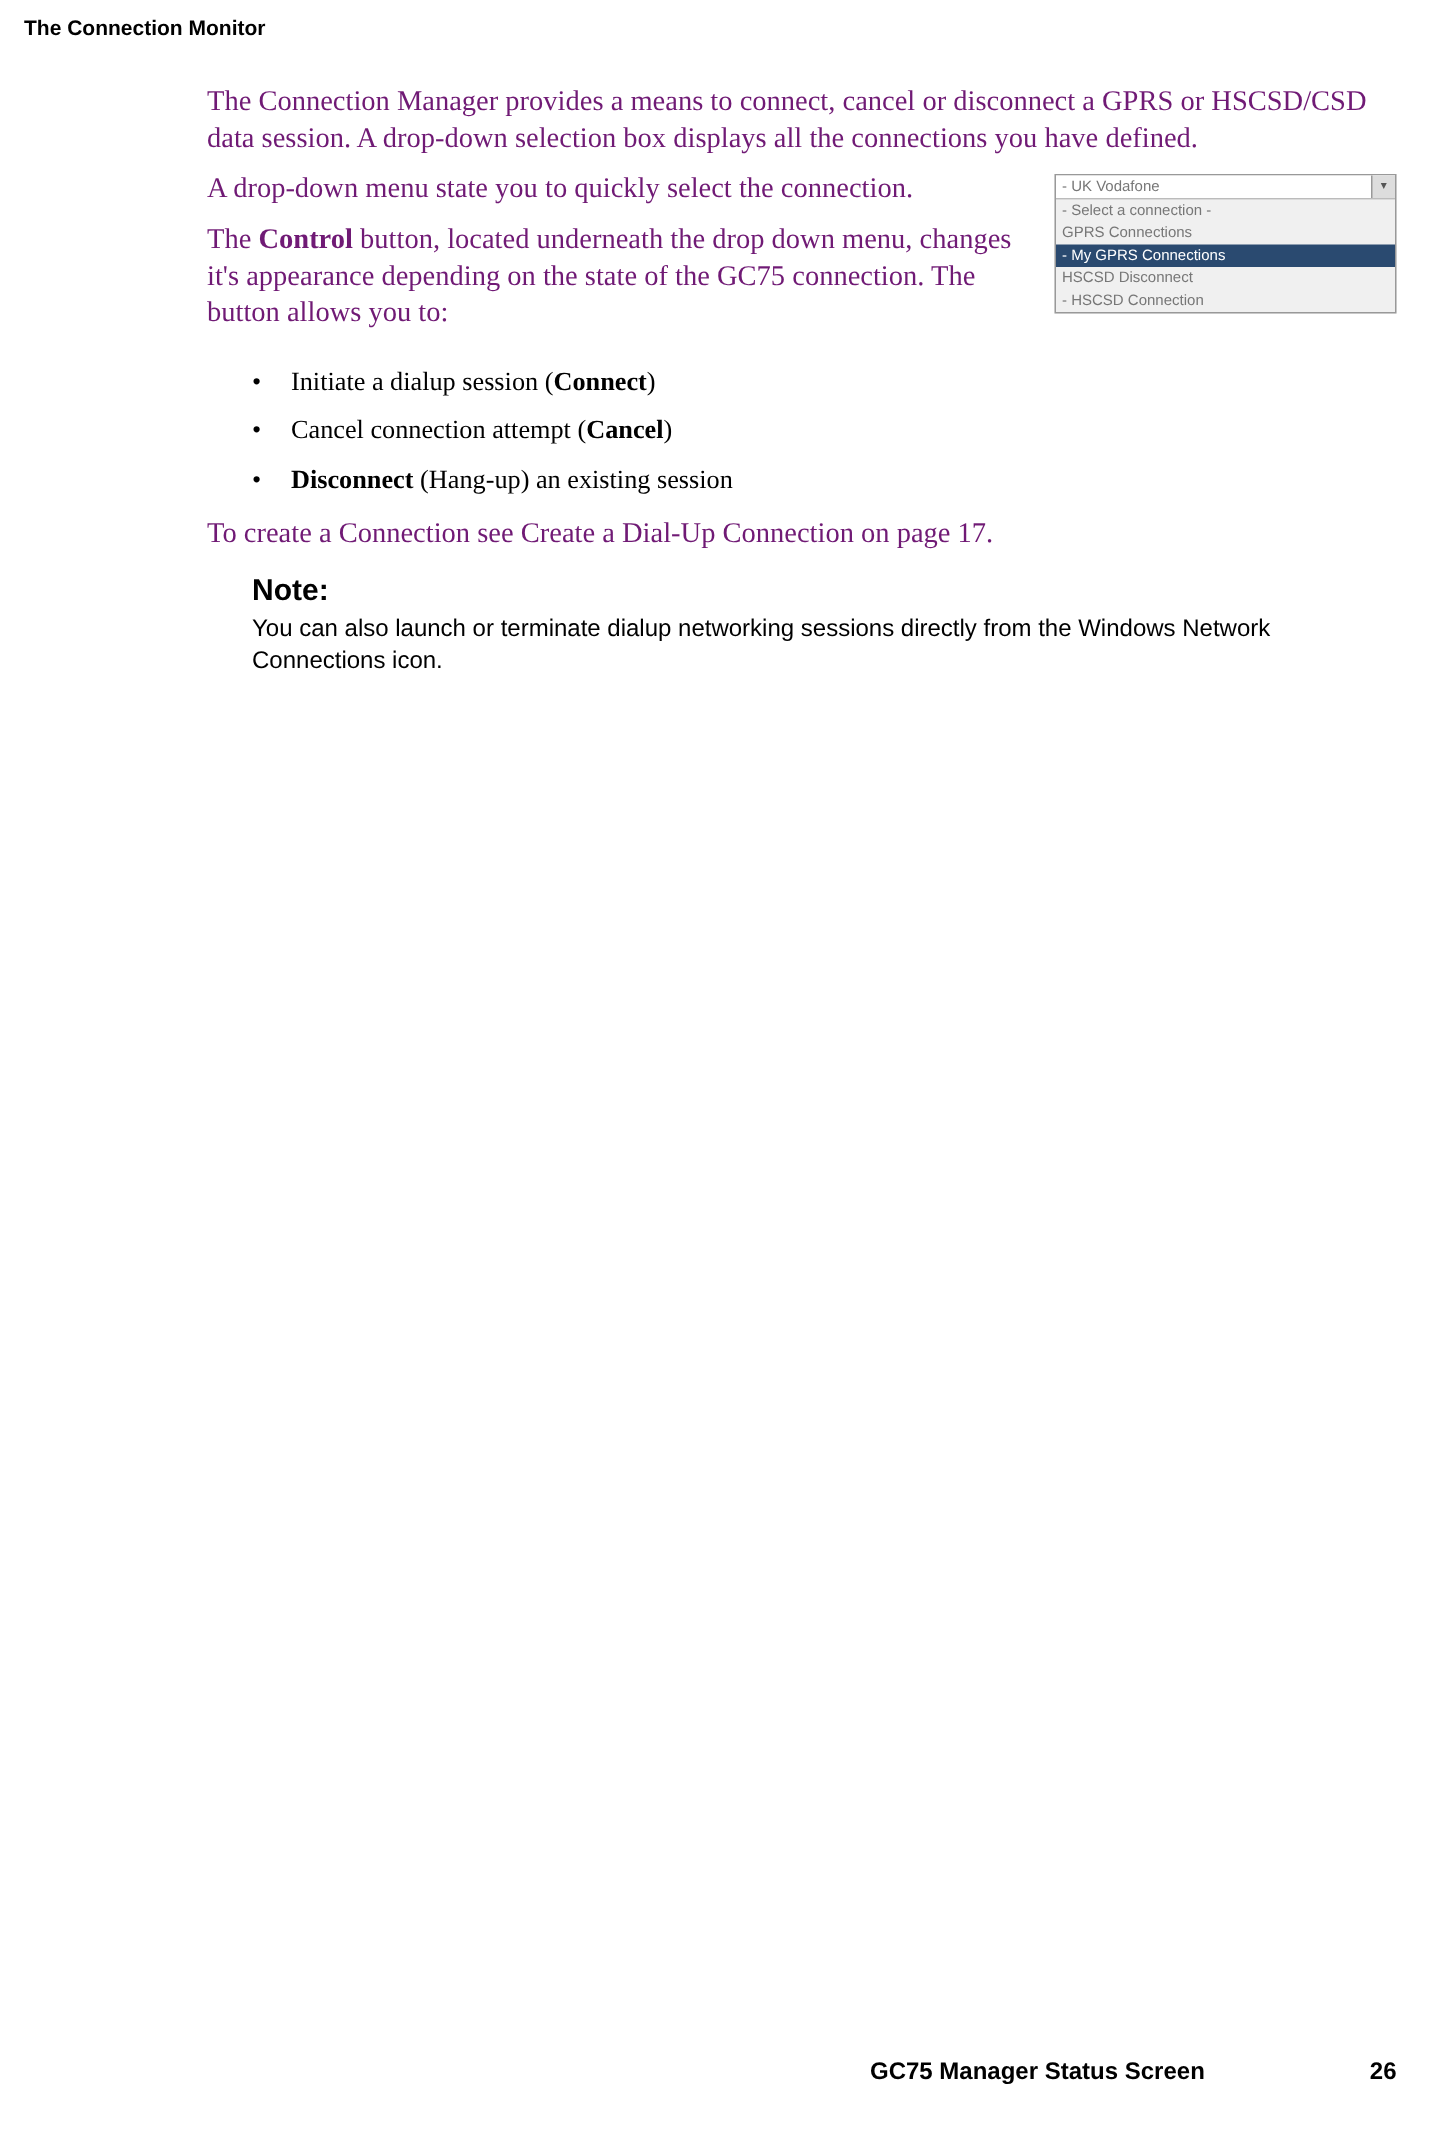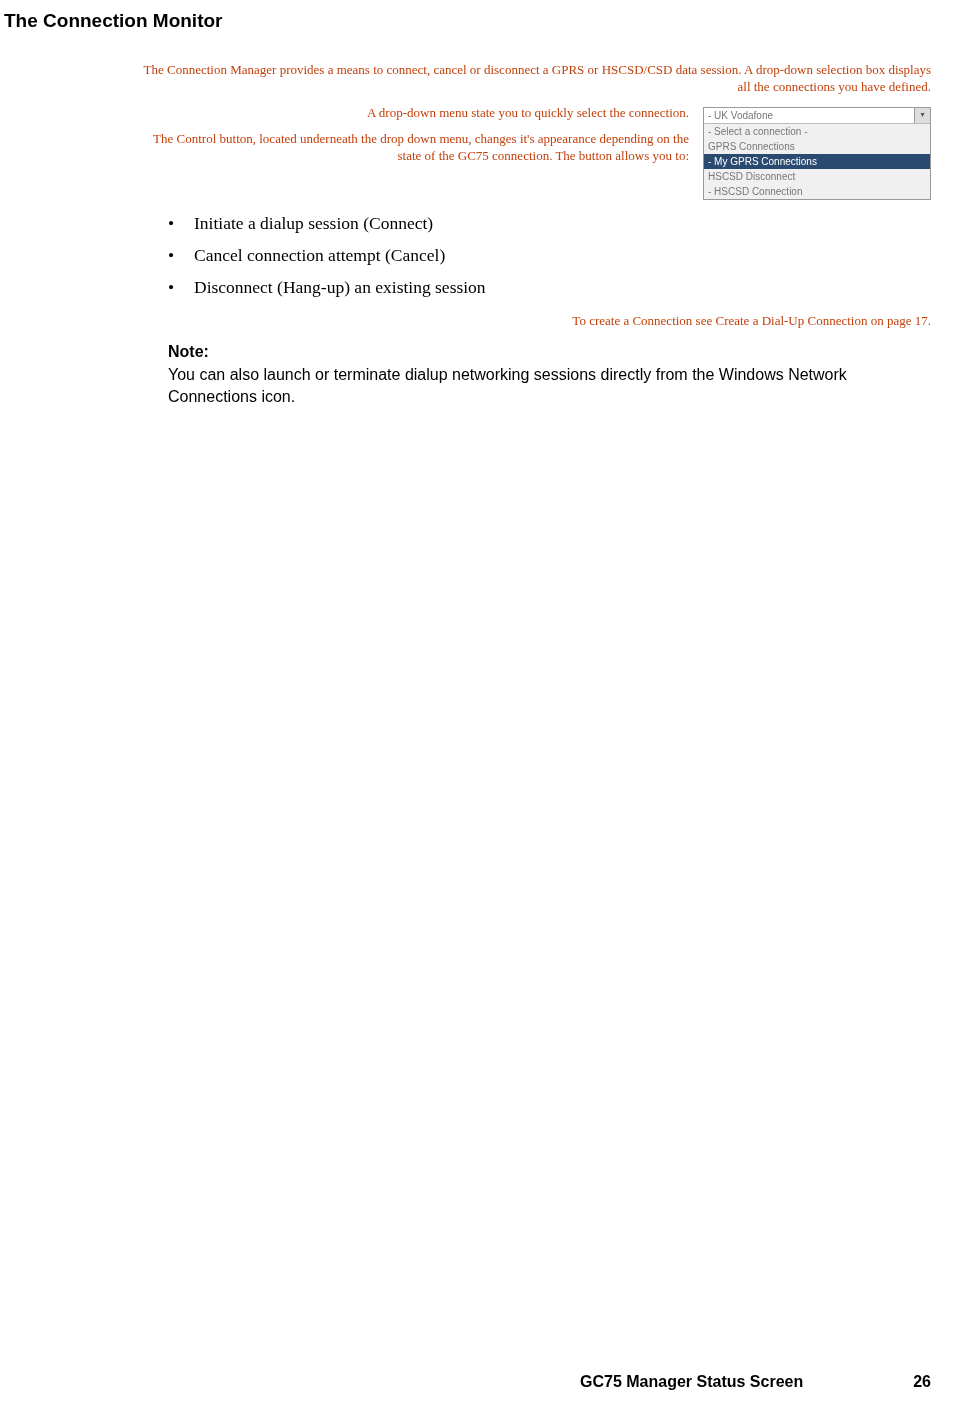--- a/index.html
+++ b/index.html
@@ -13,35 +13,34 @@
       width: 969px;
       height: 1427px;
       position: relative;
     }
     .page {
       padding: 10px 0 0 0;
     }
     .section-heading {
       font-family: Arial, Helvetica, sans-serif;
       font-weight: bold;
-      font-size: 19px;
+      font-size: 14px;
       color: #000;
       margin-bottom: 30px;
-      padding-left: 4px;
+      padding-left: 16px;
     }
     .content {
       padding-left: 138px;
       padding-right: 38px;
     }
     .para {
-      font-size: 13px;
+      font-size: 19px;
       line-height: 1.3;
       margin-bottom: 9px;
-      color: #c2410c;
-      text-align: right;
+      color: #701a75;
     }
     .left-col {
       width: 570px;
     }
     .dropdown-image {
       float: right;
       width: 228px;
       border: 1px solid #999;
       background: #f0f0f0;
       font-family: Arial, sans-serif;
@@ -89,41 +88,41 @@
       width: 26px;
       flex-shrink: 0;
     }
     .note-block {
       margin-top: 14px;
       margin-left: 30px;
     }
     .note-label {
       font-family: Arial, Helvetica, sans-serif;
       font-weight: bold;
-      font-size: 16px;
+      font-size: 20px;
       margin-bottom: 3px;
     }
     .note-text {
       font-family: Arial, Helvetica, sans-serif;
       font-size: 16px;
       line-height: 1.35;
     }
     .footer {
       position: absolute;
       bottom: 36px;
       right: 38px;
       font-family: Arial, Helvetica, sans-serif;
       font-weight: bold;
       font-size: 16px;
     }
     .footer-title {
       display: inline-block;
       margin-right: 110px;
     }
-    .bold { font-weight: normal; }
+    .bold { font-weight: bold; }
     .italic { }
     .clearfix::after {
       content: "";
       display: table;
       clear: both;
     }
   </style>
 </head>
 <body>
 

